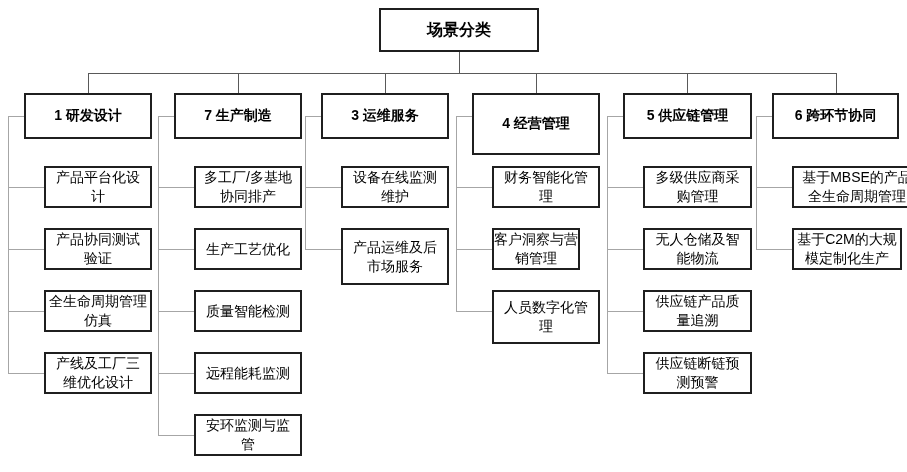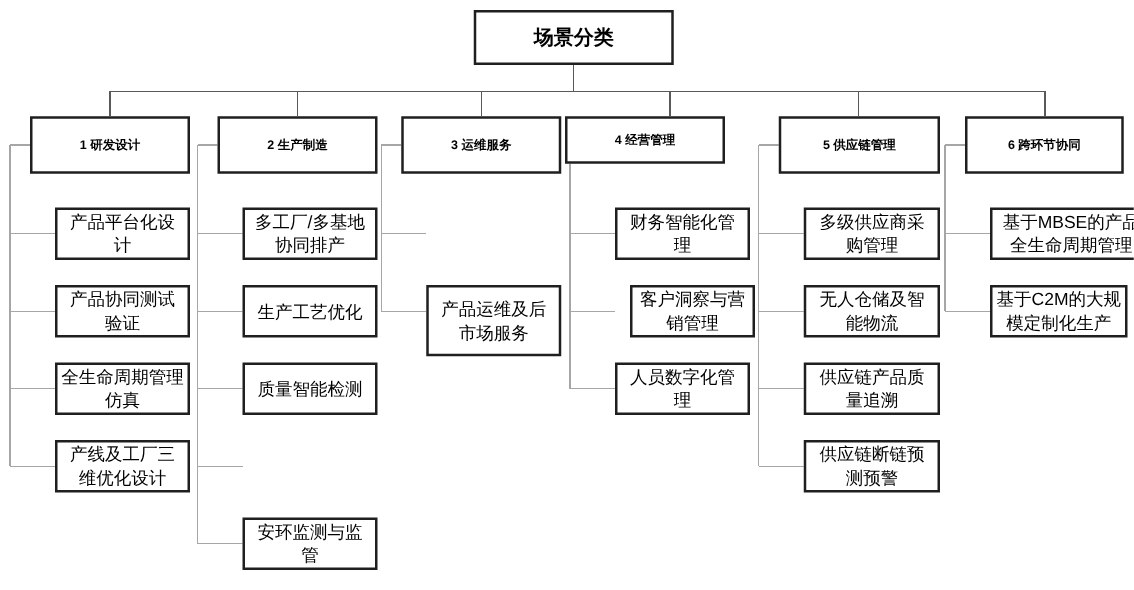--- a/index.html
+++ b/index.html
@@ -18,21 +18,21 @@
     box-sizing:border-box;
     background:#ffffff;
     border:2px solid #1f1f1f;
     display:flex;
     align-items:center;
     justify-content:center;
     text-align:center;
     white-space:pre-line;
   }
   .root{font-size:16px;font-weight:bold;}
-  .hdr{font-size:10px;font-weight:bold;}
+  .hdr{font-size:14px;font-weight:bold;}
   .itm{font-size:14px;line-height:19px;}
 </style>
 </head>
 <body>
 
 <div class="wrap">
 
   <svg class="lines" width="907" height="472" shape-rendering="crispEdges">
 
     <g stroke="#595959" stroke-width="1" fill="none">
@@ -84,50 +84,53 @@
       <line x1="772" y1="116" x2="756" y2="116"></line>
       <line x1="756" y1="116" x2="756" y2="249"></line>
       <line x1="756" y1="187" x2="792" y2="187"></line>
       <line x1="756" y1="249" x2="792" y2="249"></line>
     </g>
   </svg>
 
   <div class="box root" style="left:379px;top:8px;width:160px;height:44px">场景分类</div>
 
   <div class="box hdr" style="left:24px;top:93px;width:128px;height:46px">1 研发设计</div>
-  <div class="box hdr" style="left:174px;top:93px;width:128px;height:46px">2 生产制造</div>
+  <div class="box hdr" style="left:174px;top:93px;width:128px;height:46px">7 生产制造</div>
   <div class="box hdr" style="left:321px;top:93px;width:128px;height:46px">3 运维服务</div>
-  <div class="box hdr" style="left:452px;top:93px;width:128px;height:38px">4 经营管理</div>
+  <div class="box hdr" style="left:472px;top:93px;width:128px;height:62px">4 经营管理</div>
   <div class="box hdr" style="left:623px;top:93px;width:129px;height:46px">5 供应链管理</div>
   <div class="box hdr" style="left:772px;top:93px;width:127px;height:46px">6 跨环节协同</div>
 
   <div class="box itm" style="left:44px;top:166px;width:108px;height:42px">产品平台化设
 计</div>
   <div class="box itm" style="left:44px;top:228px;width:108px;height:42px">产品协同测试
 验证</div>
   <div class="box itm" style="left:44px;top:290px;width:108px;height:42px">全生命周期管理
 仿真</div>
   <div class="box itm" style="left:44px;top:352px;width:108px;height:42px">产线及工厂三
 维优化设计</div>
 
   <div class="box itm" style="left:194px;top:166px;width:108px;height:42px">多工厂/多基地
 协同排产</div>
   <div class="box itm" style="left:194px;top:228px;width:108px;height:42px">生产工艺优化</div>
   <div class="box itm" style="left:194px;top:290px;width:108px;height:42px">质量智能检测</div>
+  <div class="box itm" style="left:194px;top:352px;width:108px;height:42px">远程能耗监测</div>
   <div class="box itm" style="left:194px;top:414px;width:108px;height:42px">安环监测与监
 管</div>
 
+  <div class="box itm" style="left:341px;top:166px;width:108px;height:42px">设备在线监测
+维护</div>
   <div class="box itm" style="left:341px;top:228px;width:108px;height:57px">产品运维及后
 市场服务</div>
 
   <div class="box itm" style="left:492px;top:166px;width:108px;height:42px">财务智能化管
 理</div>
-  <div class="box itm" style="left:504px;top:228px;width:100px;height:42px">客户洞察与营
+  <div class="box itm" style="left:492px;top:228px;width:88px;height:42px">客户洞察与营
 销管理</div>
-  <div class="box itm" style="left:492px;top:290px;width:108px;height:42px">人员数字化管
+  <div class="box itm" style="left:492px;top:290px;width:108px;height:54px">人员数字化管
 理</div>
 
   <div class="box itm" style="left:643px;top:166px;width:109px;height:42px">多级供应商采
 购管理</div>
   <div class="box itm" style="left:643px;top:228px;width:109px;height:42px">无人仓储及智
 能物流</div>
   <div class="box itm" style="left:643px;top:290px;width:109px;height:42px">供应链产品质
 量追溯</div>
   <div class="box itm" style="left:643px;top:352px;width:109px;height:42px">供应链断链预
 测预警</div>

